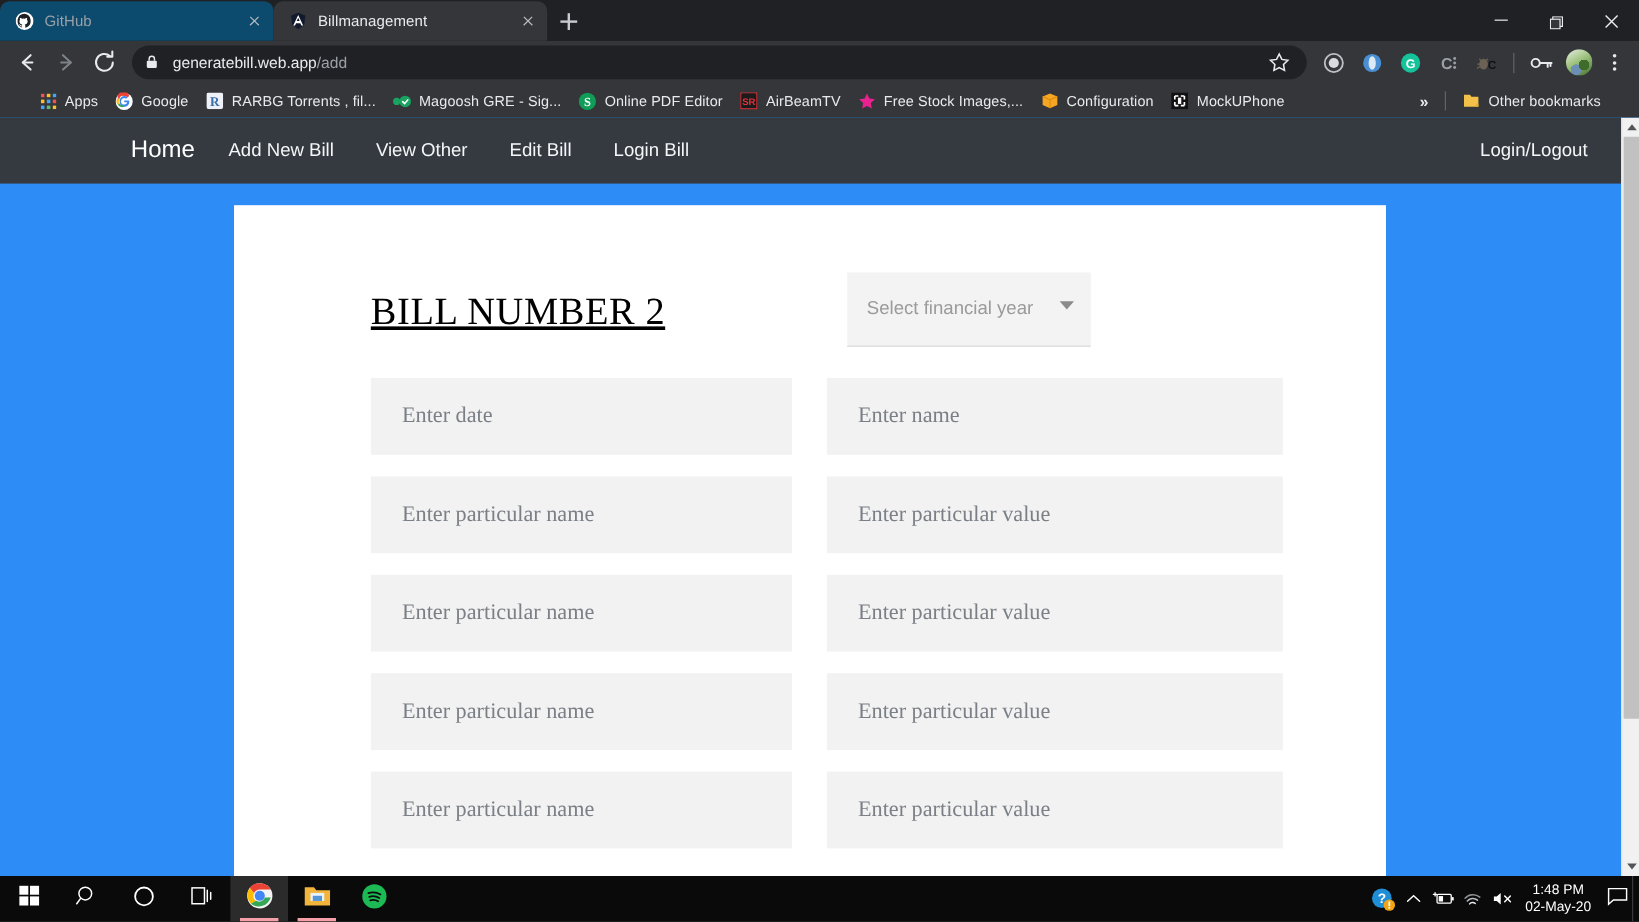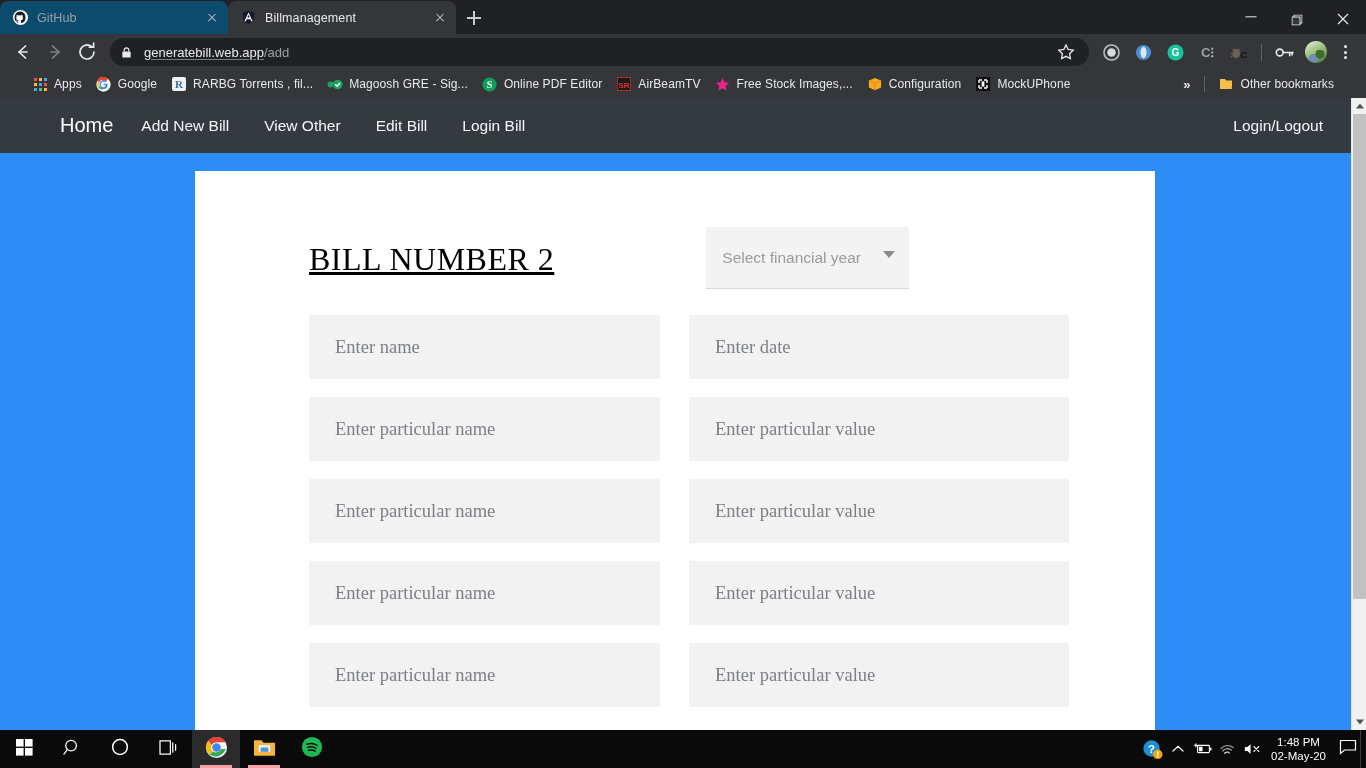--- a/index.html
+++ b/index.html
@@ -72,21 +72,21 @@
   }
   .navbtn { width: 30px; height: 30px; position: relative; flex: none; margin-right: 2px; }
   .omnibox {
     flex: 1; height: 28px; background: #202124; border-radius: 14px;
     display: flex; align-items: center; padding: 0 10px; margin: 0 6px;
     min-width: 0;
   }
   .lock { width: 14px; height: 14px; flex: none; margin-right: 10px; }
   .url { font-size: 13px; color: #e8eaed; white-space: nowrap; }
   .url .path { color: #9aa0a6; }
-  .url .host { text-decoration: underline; text-decoration-color: #7a7d80; text-underline-offset: 2px; }
+  .url .host { text-decoration-color: #7a7d80; text-underline-offset: 2px; }
   .star { width: 26px; height: 26px; flex: none; margin-left: auto; position: relative; }
 
   .ext-row { display: flex; align-items: center; flex: none; }
   .ext { width: 26px; height: 26px; margin: 0 3px; position: relative;
          display: flex; align-items: center; justify-content: center; flex: none; }
   .ext-sep { width: 1px; height: 17px; background: #5f6368; margin: 0 6px; flex: none; }
   .avatar {
     width: 22px; height: 22px; border-radius: 50%; flex: none; margin: 0 5px;
     background:
       radial-gradient(circle at 68% 60%, #3f6b2b 0 22%, rgba(0,0,0,0) 23%),
@@ -117,21 +117,21 @@
 
   
   .viewport {
     position: relative; width: 1366px; height: 632px; background: #2e8cf7;
     overflow: hidden;
   }
   .page { position: absolute; left: 0; top: 0; width: 1351px; }
 
   .navbar {
     height: 55px; background: #343a40; display: flex; align-items: center;
-    padding: 0 28px 0 60px; color: #fff;
+    padding: 0 28px 0 109px; color: #fff;
   }
   .brand { font-size: 20px; color: #fff; margin-right: 28px; white-space: nowrap; }
   .navlinks { display: flex; align-items: center; gap: 35px; }
   .navlink { font-size: 15.5px; color: #f4f6f8; white-space: nowrap; }
   .nav-right { margin-left: auto; }
   .nav-right .navlink { font-size: 15.5px; }
 
   .card {
     margin: 18px 0 0 195px; width: 960px; background: #fff;
     padding: 56px 0 40px 0; min-height: 560px;
@@ -495,24 +495,24 @@
           <div class="card-head">
             <div class="bill-title">BILL NUMBER 2</div>
             <div class="year-select">
               <span class="sel-text">Select financial year</span>
               <span class="caret"></span>
             </div>
           </div>
 
           <div class="form-grid">
             <div class="field">
+              <span class="ph">Enter date</span>
+            </div>
+            <div class="field">
               <span class="ph">Enter name</span>
-            </div>
-            <div class="field">
-              <span class="ph">Enter date</span>
             </div>
             <div class="field">
               <span class="ph">Enter particular name</span>
             </div>
             <div class="field">
               <span class="ph">Enter particular value</span>
             </div>
             <div class="field">
               <span class="ph">Enter particular name</span>
             </div>

